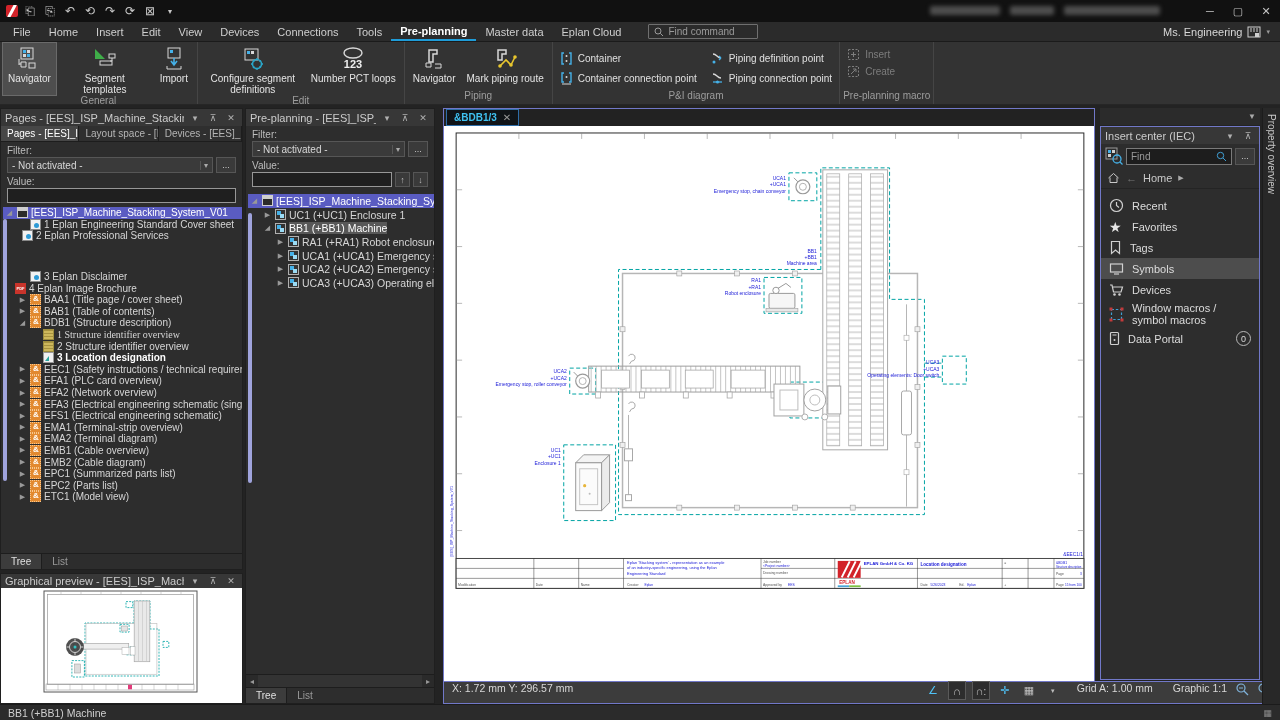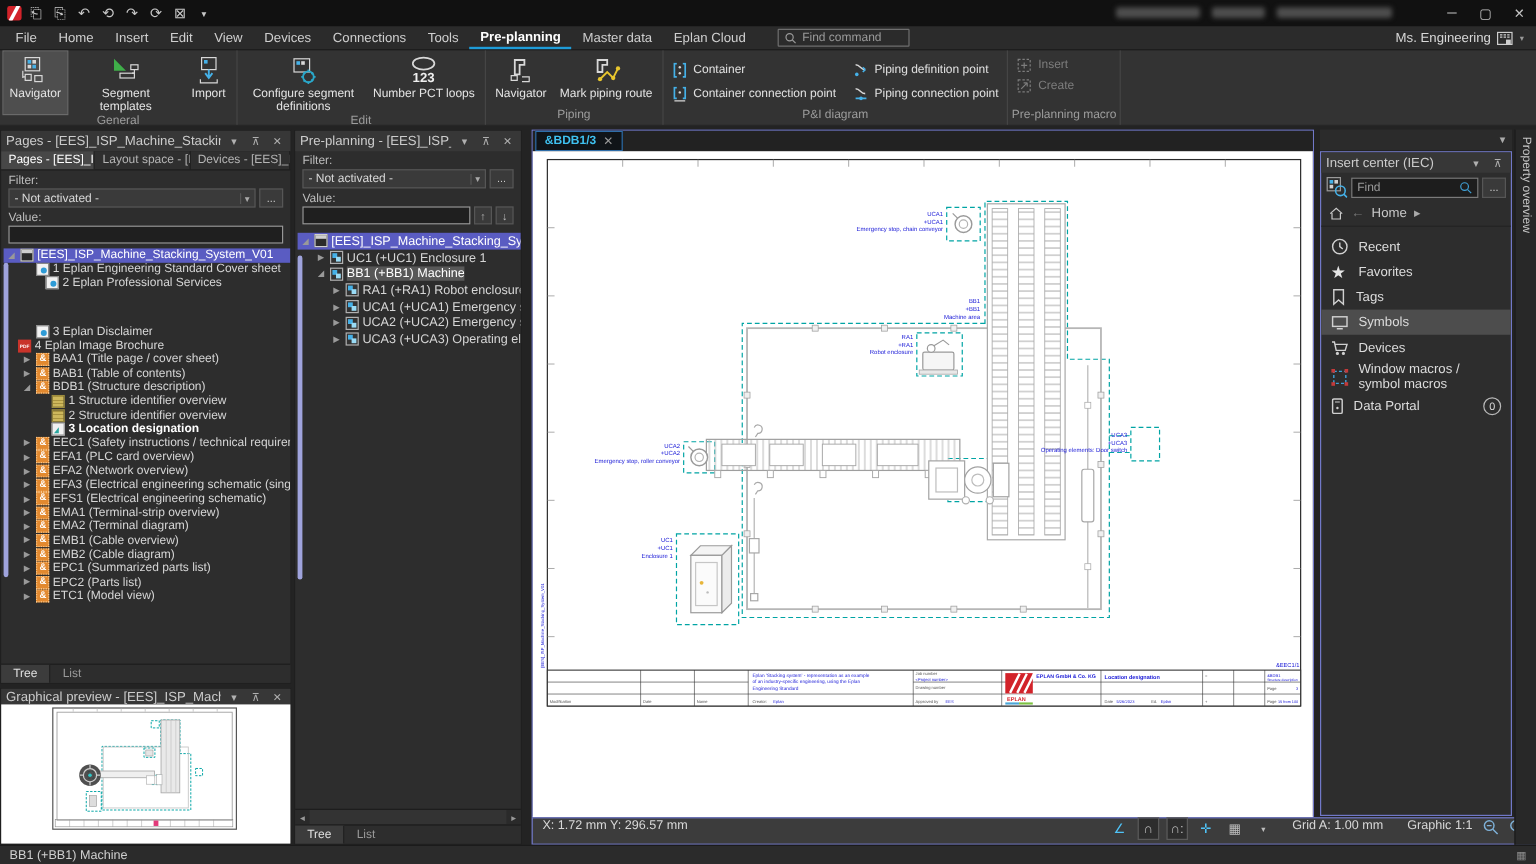--- a/index.html
+++ b/index.html
@@ -346,21 +346,21 @@
       <div class="prow sel" style="padding-left: 2px;">
         <span class="ar">◢</span>
         <span class="ti ti-project"></span>
         <span class="lbl">[EES]_ISP_Machine_Stacking_System_V01</span>
       </div>
       <div class="prow" style="padding-left: 15px;">
         <span class="ar"></span>
         <span class="ti ti-doc"></span>
         <span class="lbl">1 Eplan Engineering Standard Cover sheet</span>
       </div>
-      <div class="prow" style="padding-left: 23px;">
+      <div class="prow" style="padding-left: 7px;">
         <span class="ar"></span>
         <span class="ti ti-doc"></span>
         <span class="lbl">2 Eplan Professional Services</span>
       </div>
       <div class="prow" style="padding-left: 15px; margin-top: 29px;">
         <span class="ar"></span>
         <span class="ti ti-doc"></span>
         <span class="lbl">3 Eplan Disclaimer</span>
       </div>
       <div class="prow" style="">
@@ -376,21 +376,21 @@
       <div class="prow" style="padding-left: 15px;">
         <span class="ar">▶</span>
         <span class="ti ti-amp"></span>
         <span class="lbl">BAB1 (Table of contents)</span>
       </div>
       <div class="prow" style="padding-left: 15px;">
         <span class="ar">◢</span>
         <span class="ti ti-amp"></span>
         <span class="lbl">BDB1 (Structure description)</span>
       </div>
-      <div class="prow" style="padding-left: 28px;">
+      <div class="prow" style="padding-left: 28px; font-family: Liberation Serif, serif;">
         <span class="ar"></span>
         <span class="ti ti-ovw"></span>
         <span class="lbl">1 Structure identifier overview</span>
       </div>
       <div class="prow" style="padding-left: 28px;">
         <span class="ar"></span>
         <span class="ti ti-ovw"></span>
         <span class="lbl">2 Structure identifier overview</span>
       </div>
       <div class="prow bold" style="padding-left: 28px;">

